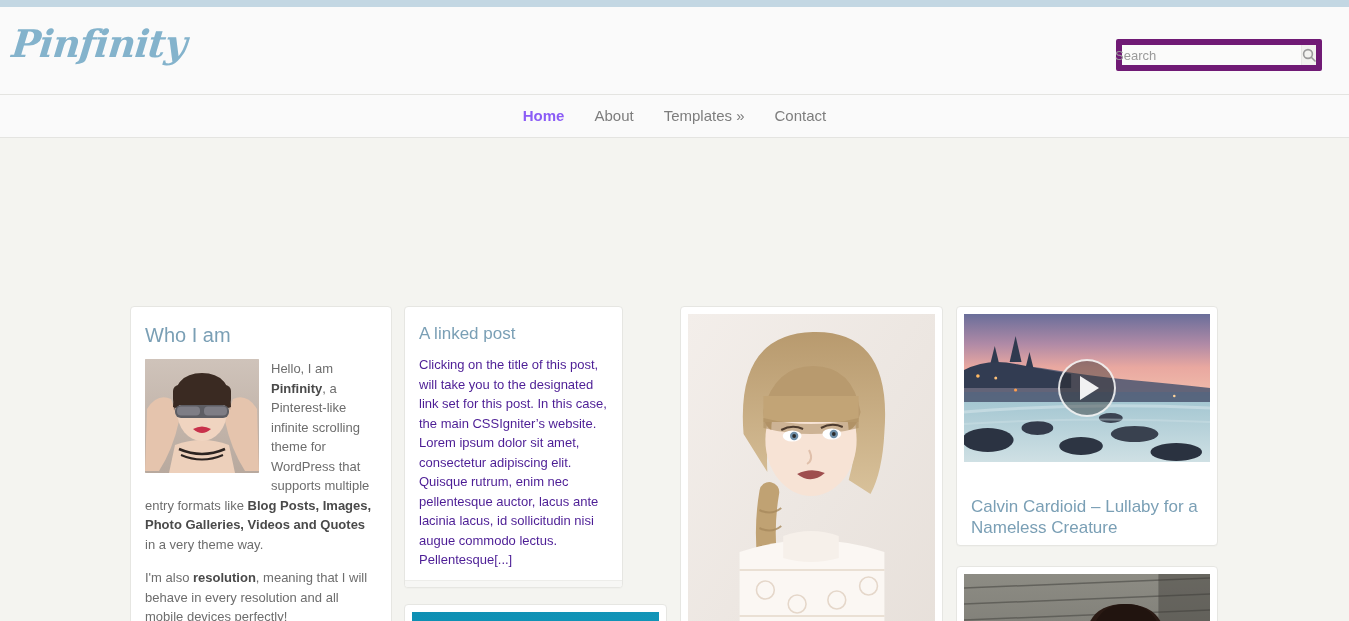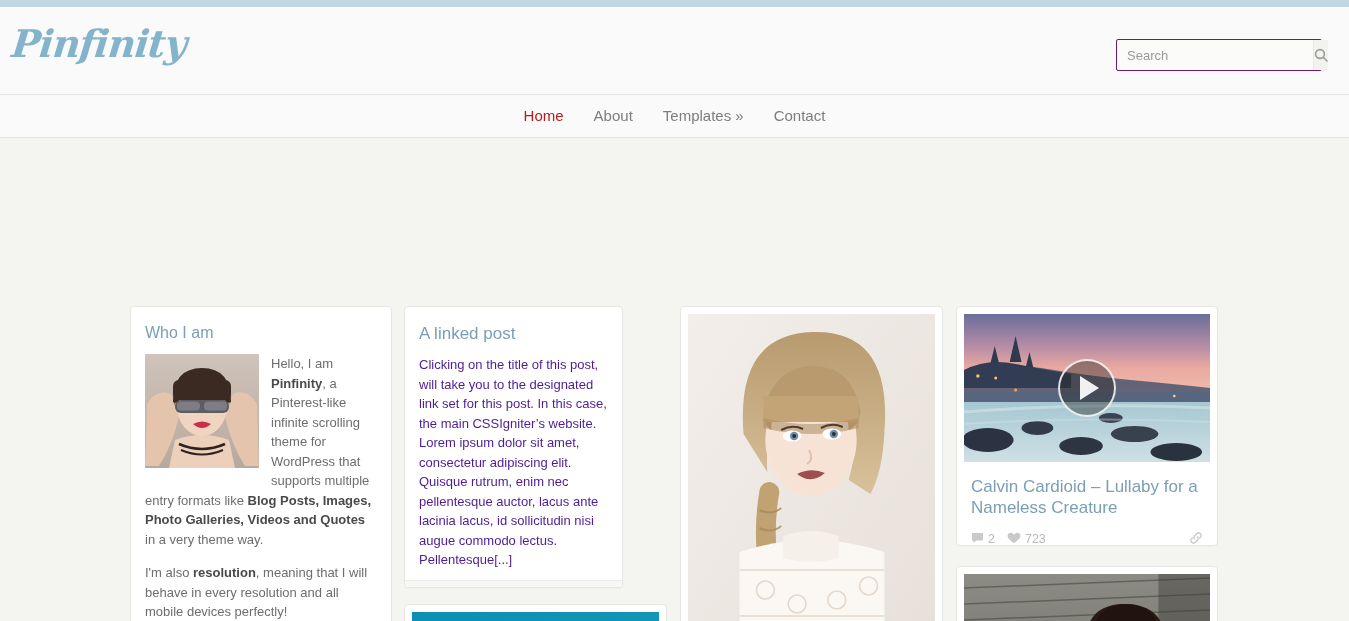--- a/index.html
+++ b/index.html
@@ -47,25 +47,26 @@
     text-decoration: none;
     transform: skewX(-6deg);
   }
 
   .search-wrap {
     position: absolute;
     right: 27px;
     top: 32px;
     display: flex;
     align-items: stretch;
-    border: 1px solid #701a75;
+    border: 6px solid #701a75;
     background: #fbfbfa;
     height: 32px;
     width: 206px;
     border-radius: 2px;
+    justify-content: flex-end;
   }
   .search-input {
     border: 0;
     outline: 0;
     background: transparent;
     flex: 1;
     padding: 0 10px;
     font-family: "Liberation Sans", sans-serif;
     font-size: 13px;
     color: #7a7a7a;
@@ -95,21 +96,21 @@
   }
   .nav-list { display: flex; list-style: none; gap: 0; }
   .nav-item a {
     display: block;
     padding: 0 15px;
     font-size: 15px;
     color: #7d7d7d;
     text-decoration: none;
     line-height: 42px;
   }
-  .nav-item.active a { color: #b91c1c; font-weight: normal; }
+  .nav-item.active a { color: #8b5cf6; font-weight: bold; }
 
   
   .grid {
     position: relative;
     padding: 32px 0 0 0;
     width: 1349px;
     height: 500px;
     overflow: hidden;
   }
 
@@ -118,21 +119,21 @@
     background: #ffffff;
     border: 1px solid #e6e6e2;
     border-radius: 4px;
     box-shadow: 0 1px 1px rgba(0,0,0,0.02);
     overflow: hidden;
   }
 
   .card-pad { padding: 16px 14px 14px 14px; }
 
   .widget-title {
-    font-size: 16px;
+    font-size: 20px;
     font-weight: normal;
     color: #7a9fb5;
     margin-bottom: 12px;
     line-height: 1.2;
   }
 
   .who-img {
     float: left;
     width: 114px;
     height: 114px;
@@ -217,21 +218,21 @@
   .play-btn::after {
     content: "";
     display: block;
     width: 0; height: 0;
     border-left: 19px solid rgba(255,255,255,0.92);
     border-top: 12px solid transparent;
     border-bottom: 12px solid transparent;
     margin-left: 5px;
   }
 
-  .img-caption { padding: 14px 14px 14px 14px; }
+  .img-caption { padding: 14px 14px 14px 14px; margin-top: 20px; }
 </style>
 </head>
 <body>
 
 <div class="top-strip"></div>
 
 <header class="site-header">
   <a href="#" class="logo">Pinfinity</a>
 
   <div class="search-wrap">

